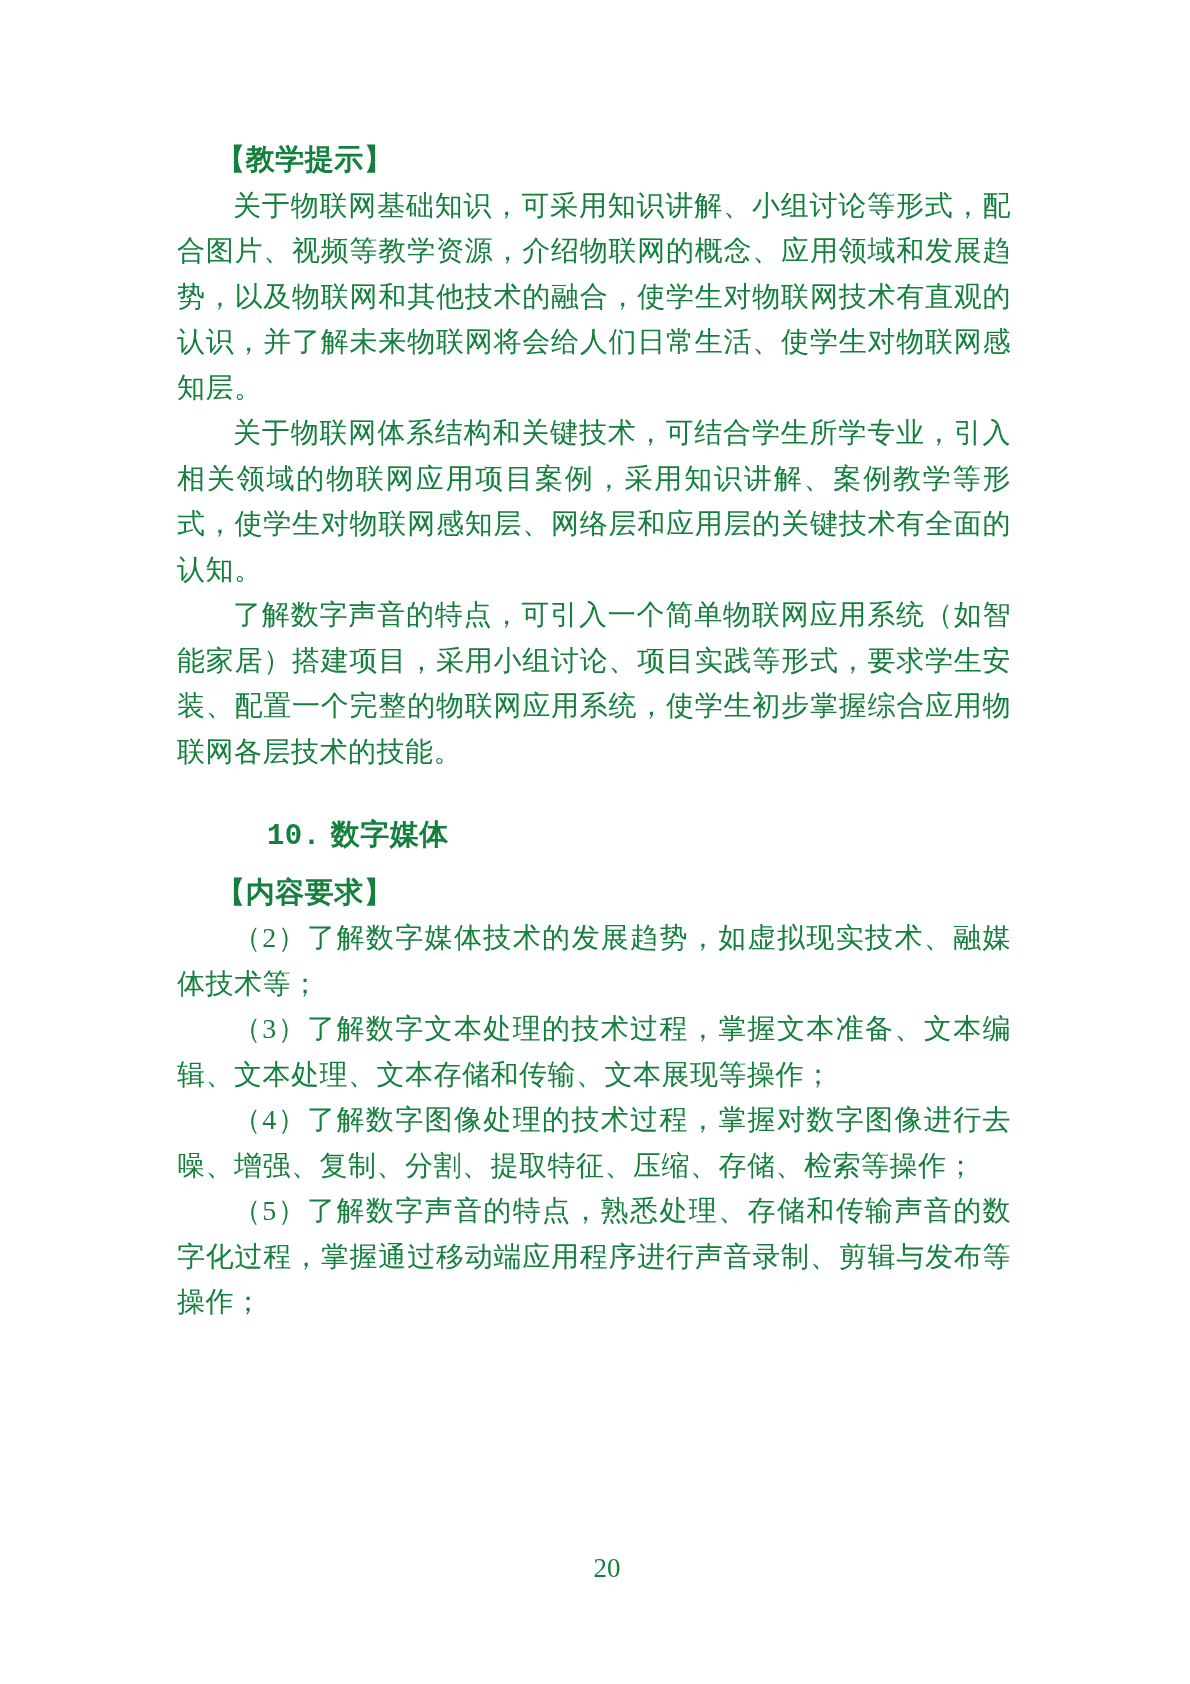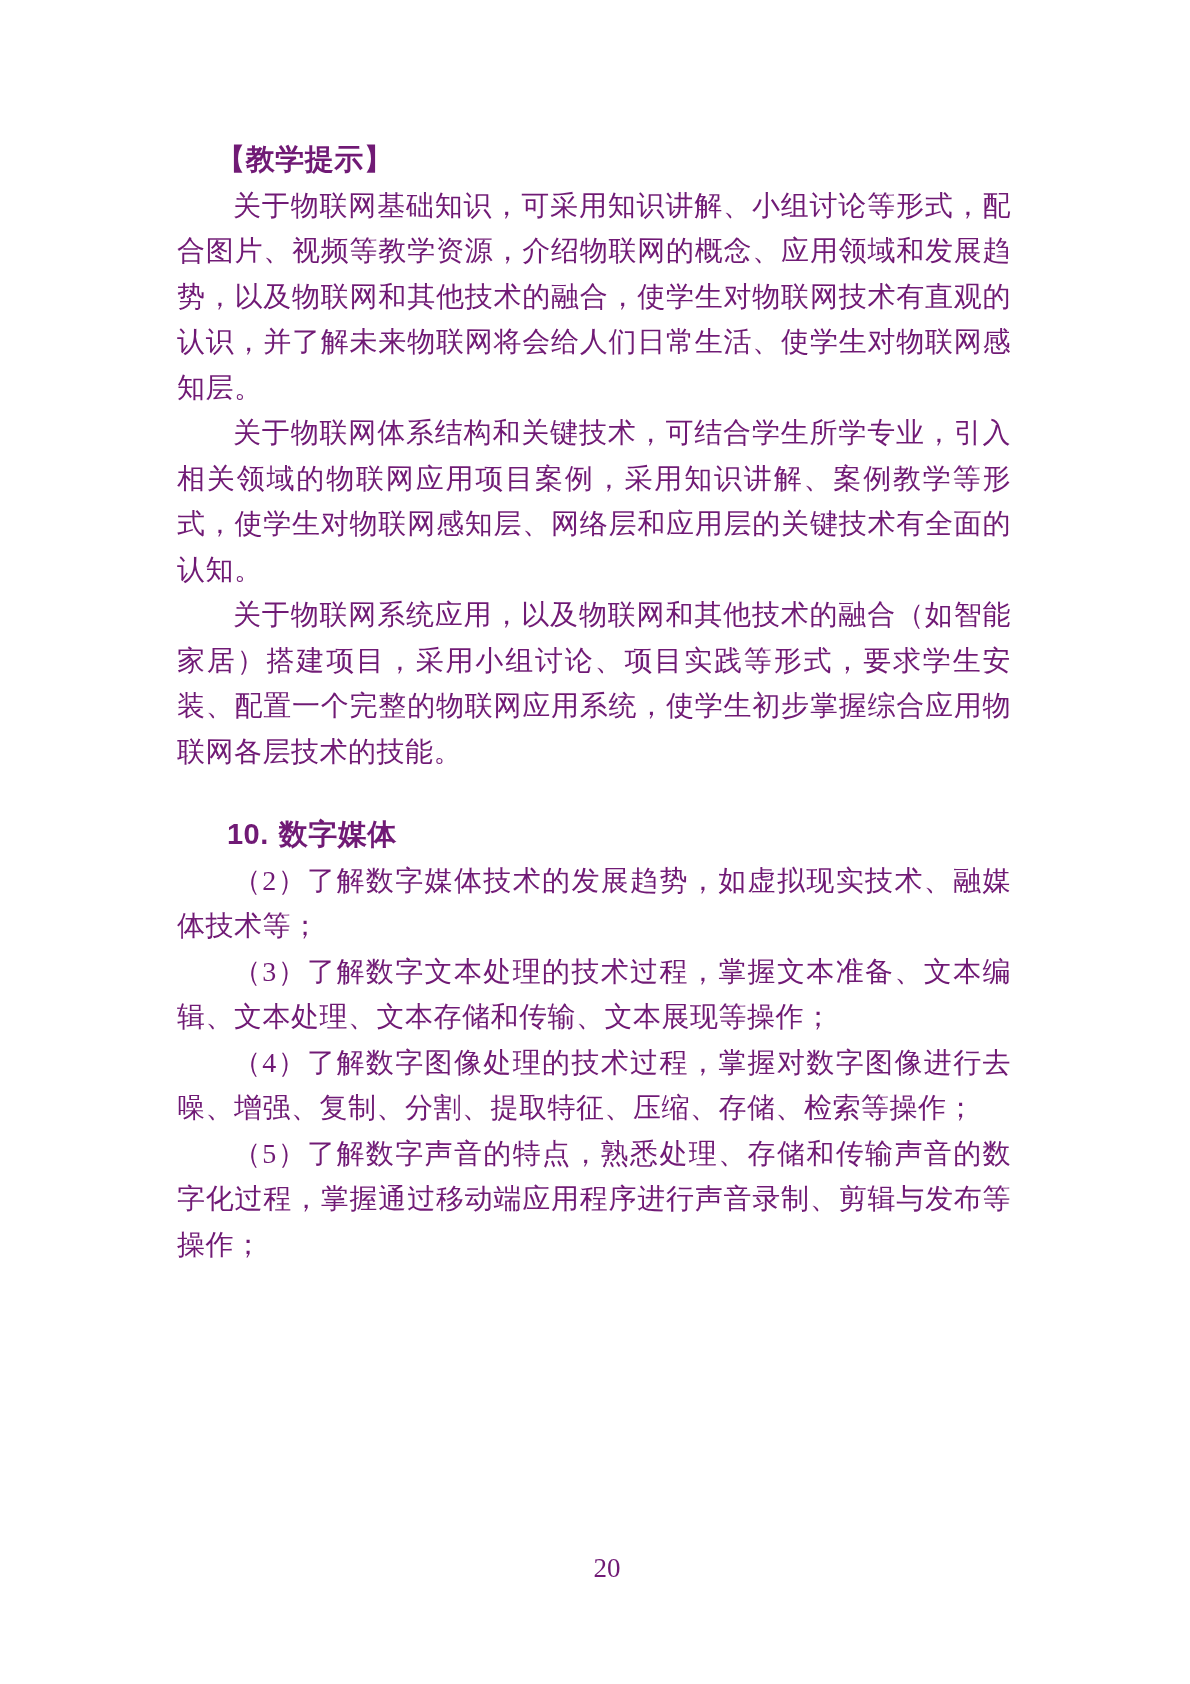--- a/index.html
+++ b/index.html
@@ -5,21 +5,21 @@
   html, body {
     margin: 0;
     padding: 0;
     background: #ffffff;
   }
   .page {
     position: relative;
     width: 1190px;
     height: 1684px;
     background: #ffffff;
-    color: #701a75;
+    color: #15803d;
     overflow: hidden;
   }
   .content {
     position: absolute;
     left: 177px;
     top: 137px;
     width: 834px;
   }
   
   .para {
@@ -46,22 +46,23 @@
   }
   .numbered-heading {
     margin: 0;
     margin-top: 38px;
     font-size: 29px;
     line-height: 45.5px;
     text-indent: 1.72em;
     letter-spacing: 0.5px;
   }
   .numbered-heading .num {
-    font-family: Liberation Sans, sans-serif;
+    font-family: Liberation Mono, monospace;
     font-weight: 700;
+    margin-left: 40px;
   }
   .numbered-heading .ttl {
     font-family: "Liberation Sans", "DejaVu Sans", sans-serif;
     font-weight: 700;
     margin-left: 0.35em;
     margin-top: 48px;
   }
   .page-number {
     position: absolute;
     left: 12px;
@@ -76,25 +77,26 @@
 </head>
 <body>
 
 <div class="page">
   <div class="content">
 
     <h2 class="bracket-heading">【教学提示】</h2>
 
     <p class="para">关于物联网基础知识，可采用知识讲解、小组讨论等形式，配合图片、视频等教学资源，介绍物联网的概念、应用领域和发展趋势，以及物联网和其他技术的融合，使学生对物联网技术有直观的认识，并了解未来物联网将会给人们日常生活、使学生对物联网感知层。</p>
     <p class="para">关于物联网体系结构和关键技术，可结合学生所学专业，引入相关领域的物联网应用项目案例，采用知识讲解、案例教学等形式，使学生对物联网感知层、网络层和应用层的关键技术有全面的认知。</p>
-    <p class="para">关于物联网系统应用，以及物联网和其他技术的融合（如智能家居）搭建项目，采用小组讨论、项目实践等形式，要求学生安装、配置一个完整的物联网应用系统，使学生初步掌握综合应用物联网各层技术的技能。</p>
+    <p class="para">了解数字声音的特点，可引入一个简单物联网应用系统（如智能家居）搭建项目，采用小组讨论、项目实践等形式，要求学生安装、配置一个完整的物联网应用系统，使学生初步掌握综合应用物联网各层技术的技能。</p>
 
     <h2 class="numbered-heading"><span class="num">10.</span><span class="ttl">数字媒体</span></h2>
 
 
+    <h2 class="bracket-heading heading-req">【内容要求】</h2>
 
     <p class="para">（2）了解数字媒体技术的发展趋势，如虚拟现实技术、融媒体技术等；</p>
     <p class="para">（3）了解数字文本处理的技术过程，掌握文本准备、文本编辑、文本处理、文本存储和传输、文本展现等操作；</p>
     <p class="para">（4）了解数字图像处理的技术过程，掌握对数字图像进行去噪、增强、复制、分割、提取特征、压缩、存储、检索等操作；</p>
     <p class="para">（5）了解数字声音的特点，熟悉处理、存储和传输声音的数字化过程，掌握通过移动端应用程序进行声音录制、剪辑与发布等操作；</p>
 
   </div>
 
   <div class="page-number">20</div>
 </div>

